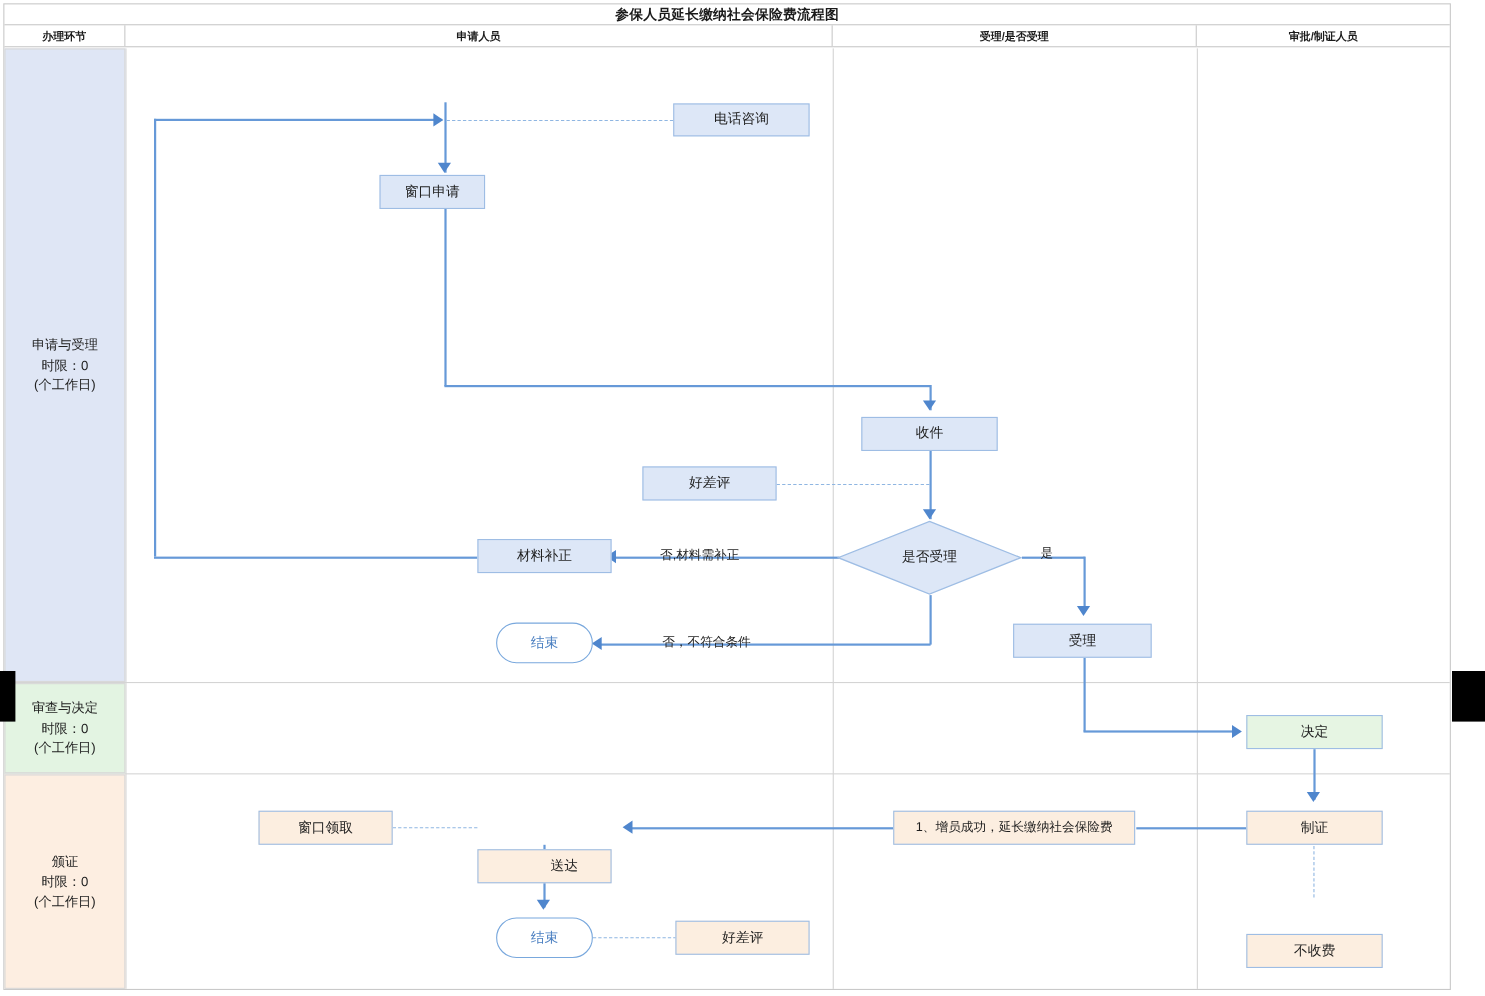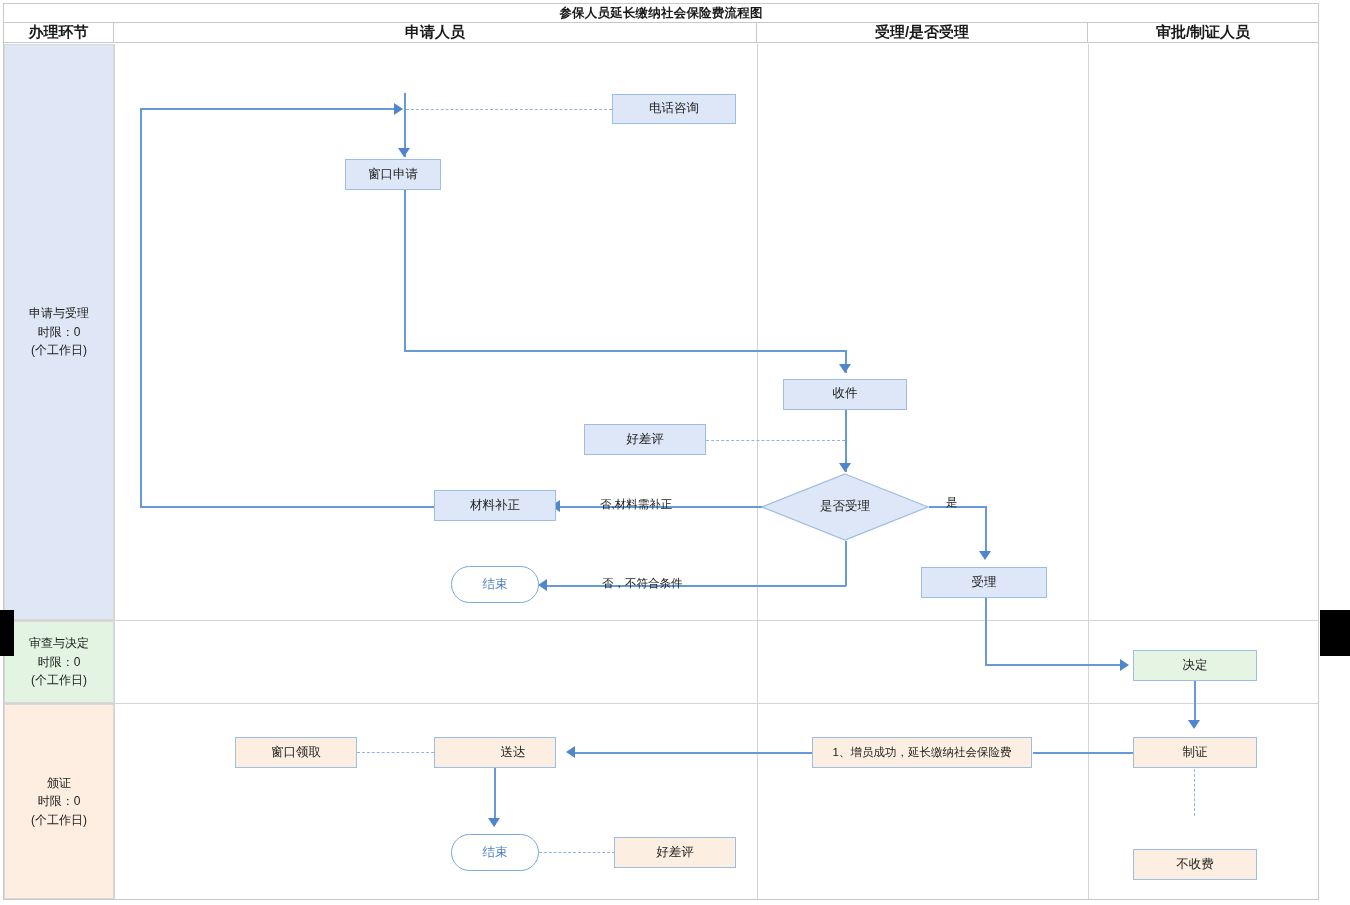--- a/index.html
+++ b/index.html
@@ -36,21 +36,21 @@
   .header-row{
     position:absolute;
     left:4px; top:23px;
     width:1314px; height:20px;
     border-bottom:1px solid #c9c9c9;
     box-sizing:border-box;
   }
   .hcell{
     position:absolute; top:0; height:19px;
     display:flex; align-items:center; justify-content:center;
-    font-size:15px; font-weight:bold; color:#1a1a1a;
+    font-size:10px; font-weight:bold; color:#1a1a1a;
     box-sizing:border-box;
   }
   .hcell.sep{ border-right:1px solid #c9c9c9; }
 
   
   .vdiv{
     position:absolute; width:1px; background:#d4d4d4;
   }
   .hdiv{
     position:absolute; height:1px; background:#d4d4d4;
@@ -276,21 +276,21 @@
     <span>不收费</span>
   </div>
 
   <div class="edge eh" style="left:1033px; top:752px; width:100px;"></div>
   <div class="node n-orange" style="left:812px; top:737px; width:220px; height:31px;">
     <span style="font-size:11.5px;">1、增员成功，延长缴纳社会保险费</span>
   </div>
   <div class="edge eh" style="left:574px; top:752px; width:238px;"></div>
   <div class="arrow ar-left" style="left:566px; top:746px;"></div>
 
-  <div class="node n-orange" style="left:434px; top:737px; width:122px; height:31px;padding-left:36px;">
+  <div class="node n-orange" style="left:434px; top:772px; width:122px; height:31px;padding-left:36px;">
     <span>送达</span>
   </div>
 
   <div class="node n-orange" style="left:235px; top:737px; width:122px; height:31px;">
     <span>窗口领取</span>
   </div>
   <div class="dash dash-h" style="left:357px; top:752px; width:77px;"></div>
 
   <div class="edge ev" style="left:494px; top:768px; height:57px;"></div>
   <div class="arrow ar-down" style="left:488px; top:818px;"></div>

